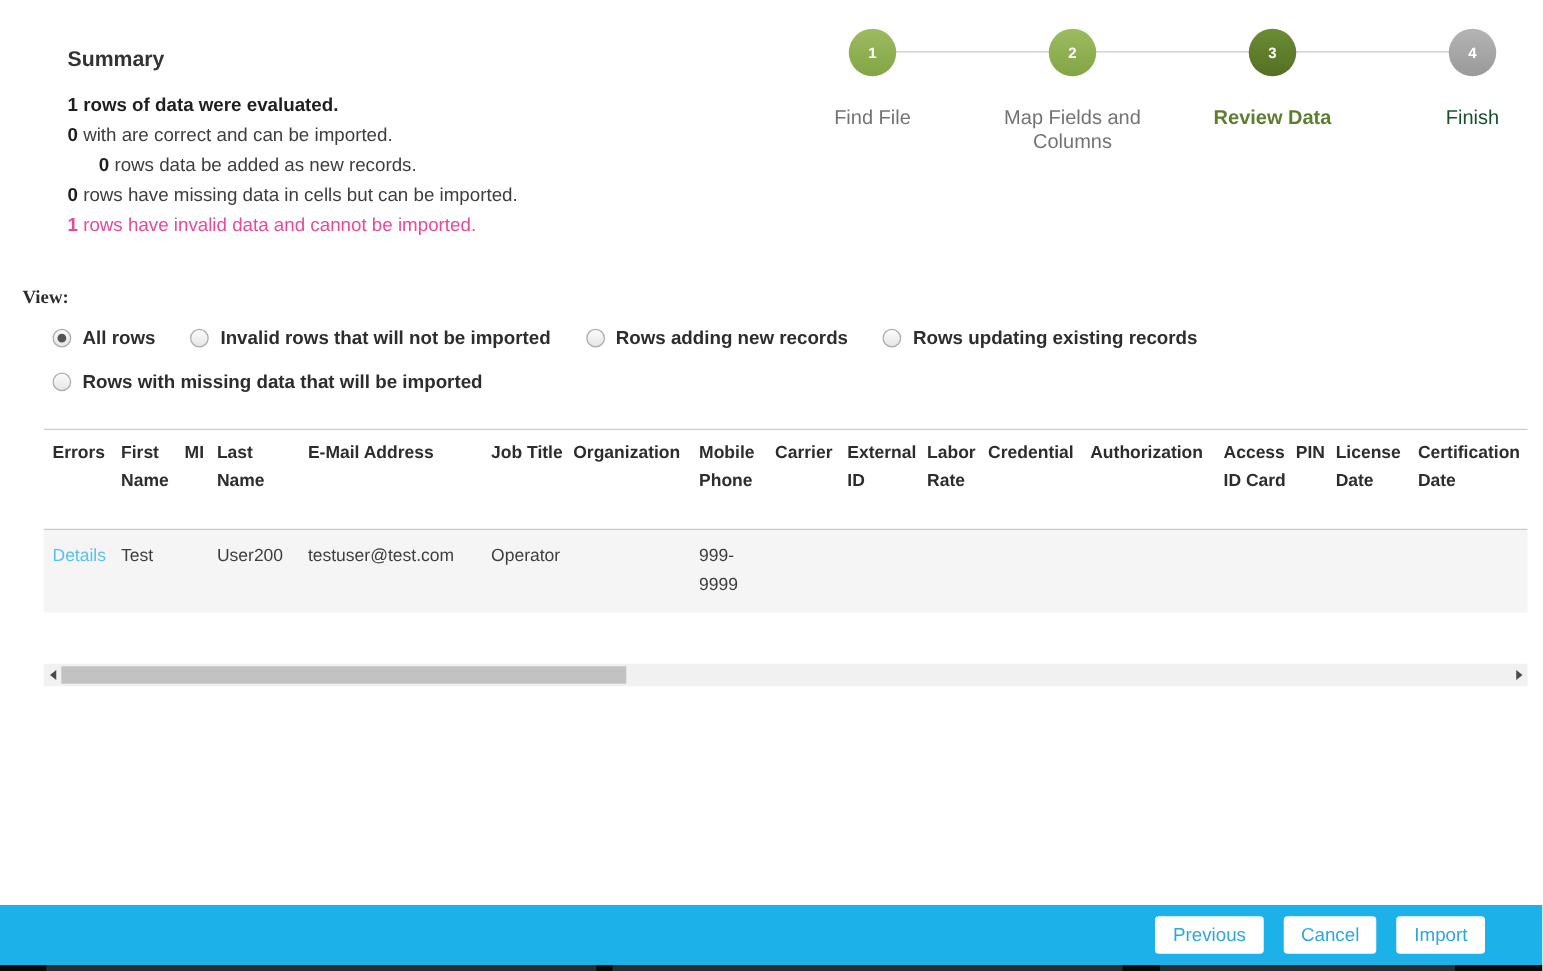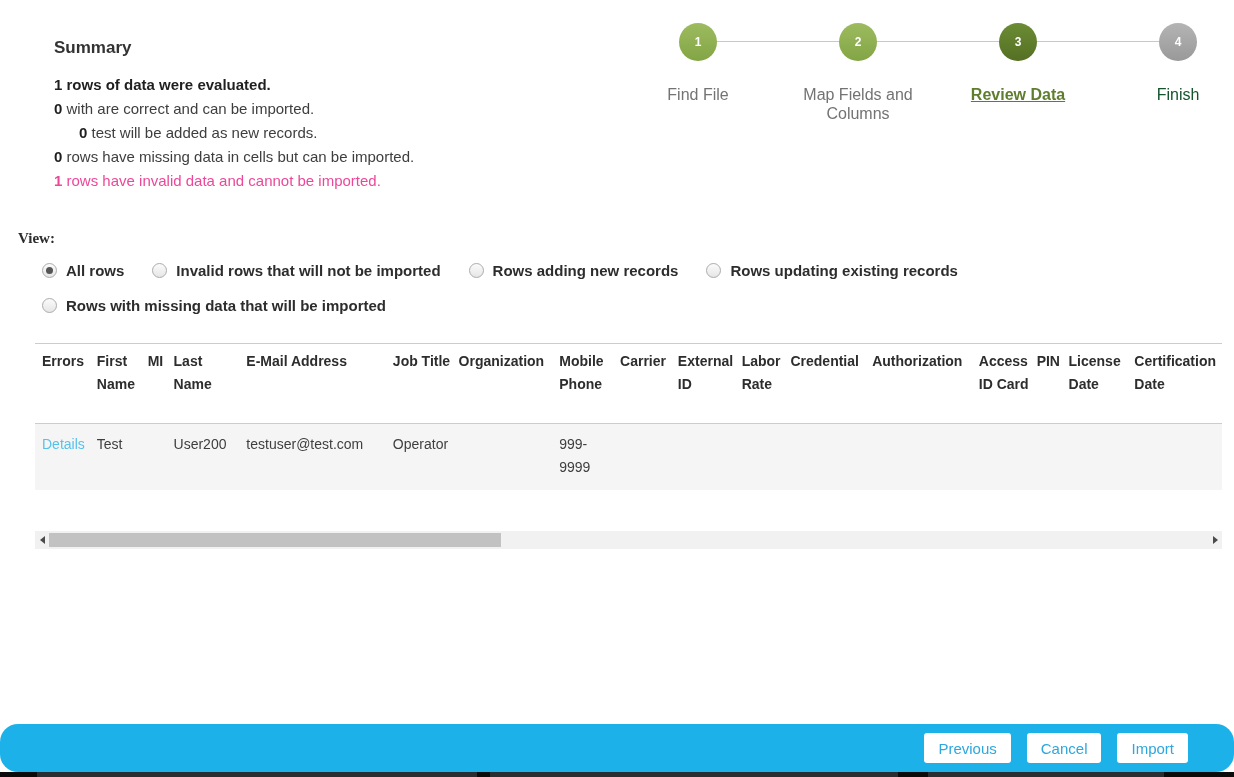--- a/index.html
+++ b/index.html
@@ -19,21 +19,21 @@
   .stepper-line { position:absolute; top:41px; left:698px; width:480px; height:1px; background:#c9c9c9; }
   .step { position:absolute; top:23px; transform:translateX(-50%); display:flex; flex-direction:column; align-items:center; width:150px; }
   .step .circle { width:38px; height:38px; border-radius:50%; display:flex; align-items:center; justify-content:center;
                   color:#fff; font-size:12px; font-weight:bold; }
   .step-1 { left:698px; } .step-2 { left:858px; } .step-3 { left:1018px; } .step-4 { left:1178px; }
   .step.complete .circle { background:linear-gradient(#9dbb60, #82a544); }
   .step.current  .circle { background:linear-gradient(#6b8c35, #556f23); }
   .step.upcoming .circle { background:linear-gradient(#b4b4b4, #999999); }
   .step .label { margin-top:24px; font-size:16px; text-align:center; line-height:19px; }
   .step.complete .label { color:#737373; }
-  .step.current  .label { color:#5e7e2d; font-weight:bold;text-decoration:underline; }
+  .step.current  .label { color:#5e7e2d; font-weight:bold; }
   .step.upcoming .label { color:#14532d; }
 
   
   .view-label { position:absolute; left:18px; top:230px; font-size:15px; font-weight:bold; color:#2d2d2d;font-family:Liberation Serif, serif; }
   .radio-row1 { position:absolute; left:42px; top:262px; display:flex; gap:28px; }
   .radio-row2 { position:absolute; left:42px; top:297px; }
   .radio-opt { display:inline-flex; align-items:center; font-size:15px; font-weight:bold; color:#2d2d2d; gap:9px; cursor:pointer; white-space:nowrap; }
   .radio { width:15px; height:15px; border-radius:50%; border:1px solid #ababab;
            background:linear-gradient(#fbfbfb, #e6e6e6); position:relative; flex:0 0 15px; }
   .radio.checked::after { content:""; position:absolute; left:3px; top:3px; width:7px; height:7px; border-radius:50%; background:#555; }
@@ -57,41 +57,41 @@
   
   .hscroll { position:absolute; left:35px; top:531px; width:1187px; height:18px; background:#f1f1f1; }
   .sb-arrow { position:absolute; top:0; width:14px; height:18px; display:flex; align-items:center; justify-content:center; cursor:pointer; }
   .sb-arrow.left { left:0; } .sb-arrow.right { right:0; }
   .tri-left  { width:0; height:0; border-top:4px solid transparent; border-bottom:4px solid transparent; border-right:5px solid #4a4a4a; }
   .tri-right { width:0; height:0; border-top:4px solid transparent; border-bottom:4px solid transparent; border-left:5px solid #4a4a4a; }
   .sb-thumb { position:absolute; left:14px; top:2px; width:452px; height:14px; background:#c2c2c2; cursor:pointer; }
 
   
   .footer { position:absolute; left:0; top:724px; width:1234px; height:48px; background:#1cb2e9;
-            display:flex; align-items:center; justify-content:flex-end; gap:16px; padding-right:46px;border-radius:18px; }
+            display:flex; align-items:center; justify-content:flex-end; gap:16px; padding-right:46px; }
   .btn { height:30px; padding:0 14px; background:#fff; color:#2da7dd; font-size:15px; border:none; border-radius:3px;
          display:flex; align-items:center; cursor:pointer; font-family:inherit; }
 
   
   .taskbar { position:absolute; left:0; top:772px; width:1234px; height:5px; background:#0b0b0b; }
   .taskbar .seg { position:absolute; top:0; height:5px; background:#2a2d31; }
   .seg1 { left:37px; width:440px; }
   .seg2 { left:490px; width:408px; }
   .seg3 { left:928px; width:236px; background:#24272b; }
 </style>
 </head>
 <body>
 
 <div class="page">
 
   <div class="summary">
     <h1 class="summary-title">Summary</h1>
     <div class="sum-line bold-line"><b>1</b><span> rows of data were evaluated.</span></div>
     <div class="sum-line"><b>0</b><span> with are correct and can be imported.</span></div>
-    <div class="sum-line indent"><b>0</b><span> test will be added as new records.</span></div>
+    <div class="sum-line indent"><b>0</b><span> rows data be added as new records.</span></div>
     <div class="sum-line"><b>0</b><span> rows have missing data in cells but can be imported.</span></div>
     <div class="sum-line error"><b>1</b><span> rows have invalid data and cannot be imported.</span></div>
   </div>
 
   <div class="stepper-line"></div>
   <div class="step step-1 complete">
     <div class="circle">1</div>
     <div class="label">Find File</div>
   </div>
   <div class="step step-2 complete">

